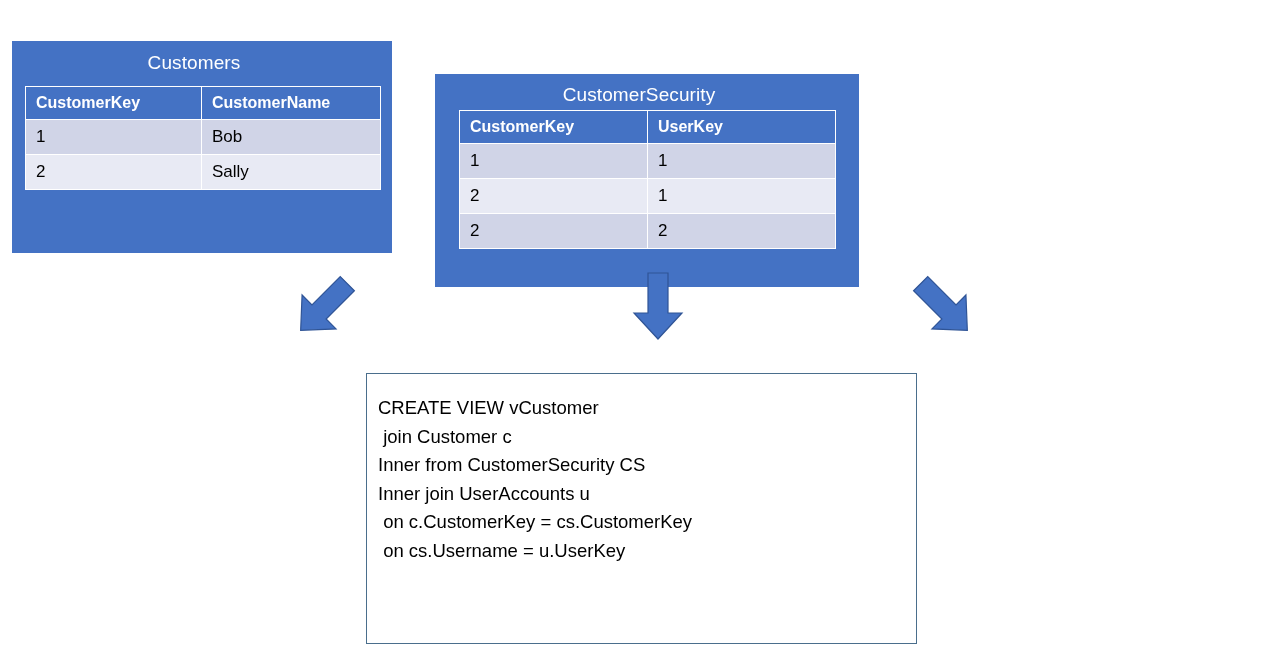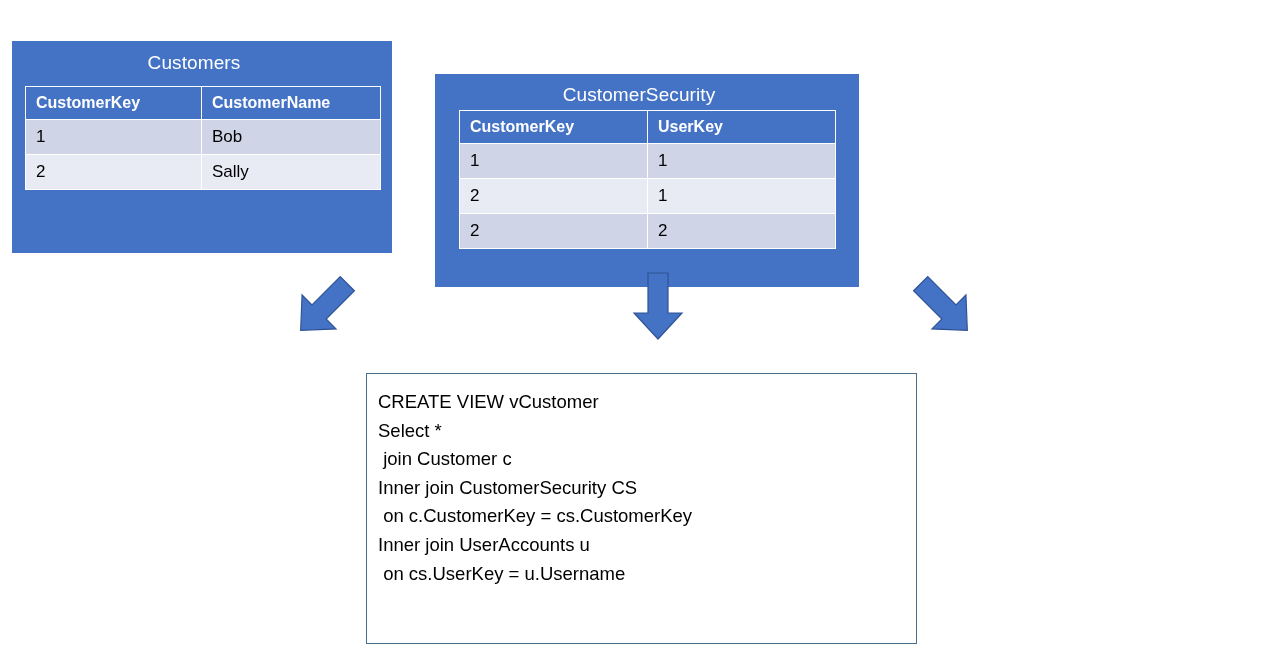--- a/index.html
+++ b/index.html
@@ -72,21 +72,21 @@
   .arrow-shape {
     position: absolute;
   }
 
   
   .sql-box {
     position: absolute;
     background: #ffffff;
     border: 1.5px solid #4A6E8C;
     box-sizing: border-box;
-    padding: 14px 0 10px 11px;
+    padding: 20px 0 10px 11px;
   }
   .sql-line {
     color: #000000;
     font-size: 18.5px;
     line-height: 28.6px;
     white-space: pre;
     font-family: "Liberation Sans", sans-serif;
   }
 </style>
 </head>
@@ -168,21 +168,20 @@
   <div class="arrow-shape" style="left:908px; top:272px; width:72px; height:70px;">
     <svg width="72" height="70" viewBox="0 0 72 70" xmlns="http://www.w3.org/2000/svg">
       <g transform="rotate(-45 36 35)">
         <polygon points="26,2 46,2 46,42 60,42 36,68 12,42 26,42" fill="#4472C4" stroke="#2F5496" stroke-width="1.2"></polygon>
       </g>
     </svg>
   </div>
 
   <div class="sql-box" style="left:366px; top:373px; width:551px; height:271px;">
     <div class="sql-line">CREATE VIEW vCustomer</div>
-    <div class="sql-line">Select *</div>
     <div class="sql-line"> join Customer c</div>
-    <div class="sql-line">Inner join CustomerSecurity CS</div>
+    <div class="sql-line">Inner from CustomerSecurity CS</div>
+    <div class="sql-line">Inner join UserAccounts u</div>
     <div class="sql-line"> on c.CustomerKey = cs.CustomerKey</div>
-    <div class="sql-line">Inner join UserAccounts u</div>
-    <div class="sql-line"> on cs.UserKey = u.Username</div>
+    <div class="sql-line"> on cs.Username = u.UserKey</div>
   </div>
 
 </div>
 
 </body></html>

